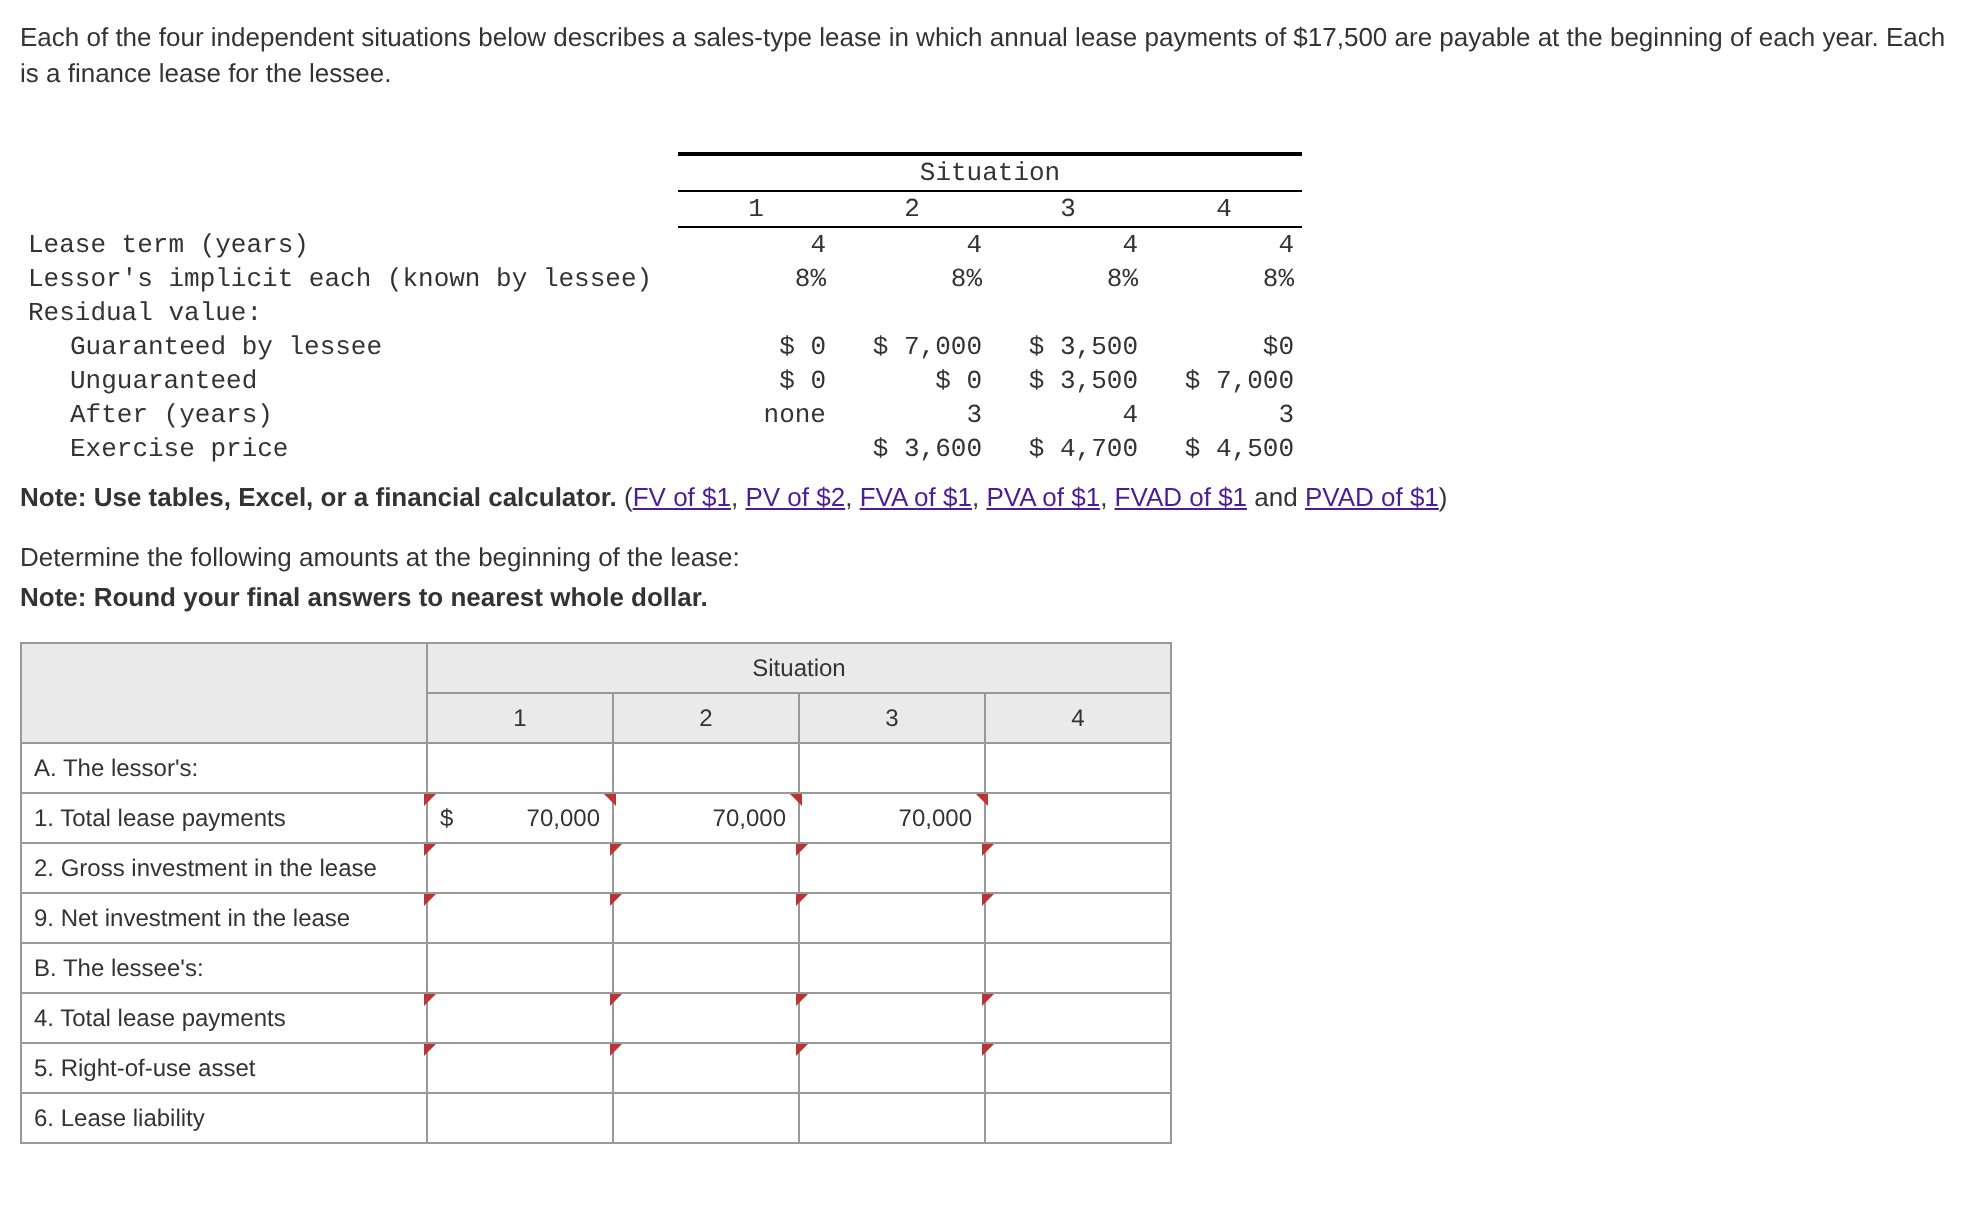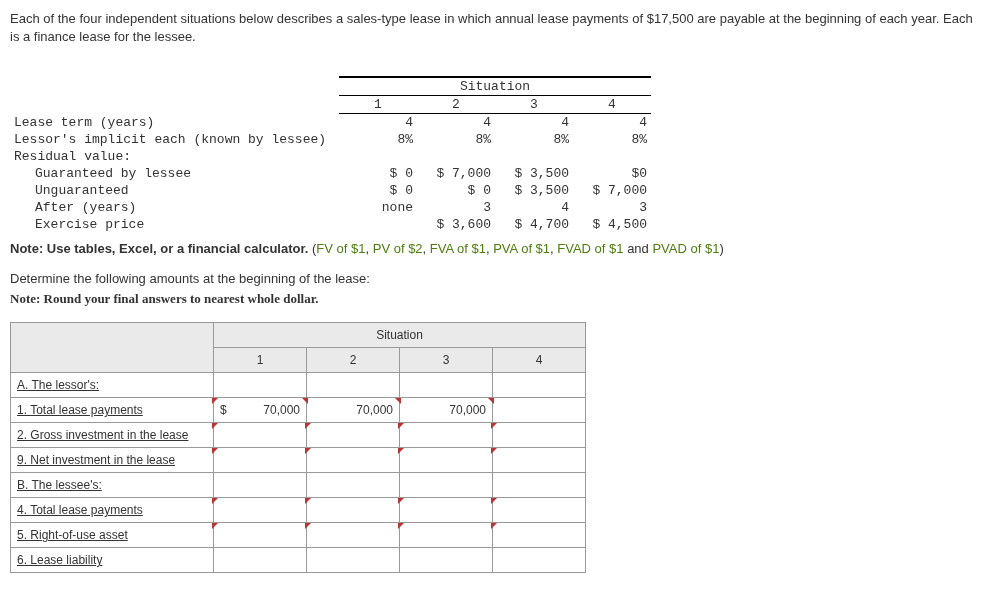--- a/index.html
+++ b/index.html
@@ -40,26 +40,27 @@
     }
     .data-table .sit-header {
       text-align: center;
       font-family: 'Courier New', monospace;
     }
     .note {
       margin: 8px 0 15px 0;
     }
     .note b { font-weight: bold; }
     .link {
-      color: #4d7c0f;
+      color: #4c1d95;
+      text-decoration: underline;
     }
     .instruction {
       margin-bottom: 5px;
     }
-    .bold { font-weight: bold; font-family: Liberation Serif, serif; }
+    .bold { font-weight: bold; }
     .answer-table {
       border-collapse: collapse;
       font-size: 12px;
       margin-top: 15px;
     }
     .answer-table th, .answer-table td {
       border: 1px solid #999;
       padding: 3px 6px;
       text-align: left;
       height: 18px;
@@ -68,21 +69,20 @@
       background: #eaeaea;
       text-align: center;
       font-weight: normal;
     }
     .answer-table .sit-head {
       background: #eaeaea;
       text-align: center;
     }
     .answer-table td.desc {
       min-width: 190px;
-      text-decoration: underline;
     }
     .answer-table td.val {
       min-width: 80px;
       text-align: right;
       position: relative;
     }
     .answer-table td.val .currency {
       float: left;
     }
     .marker {

